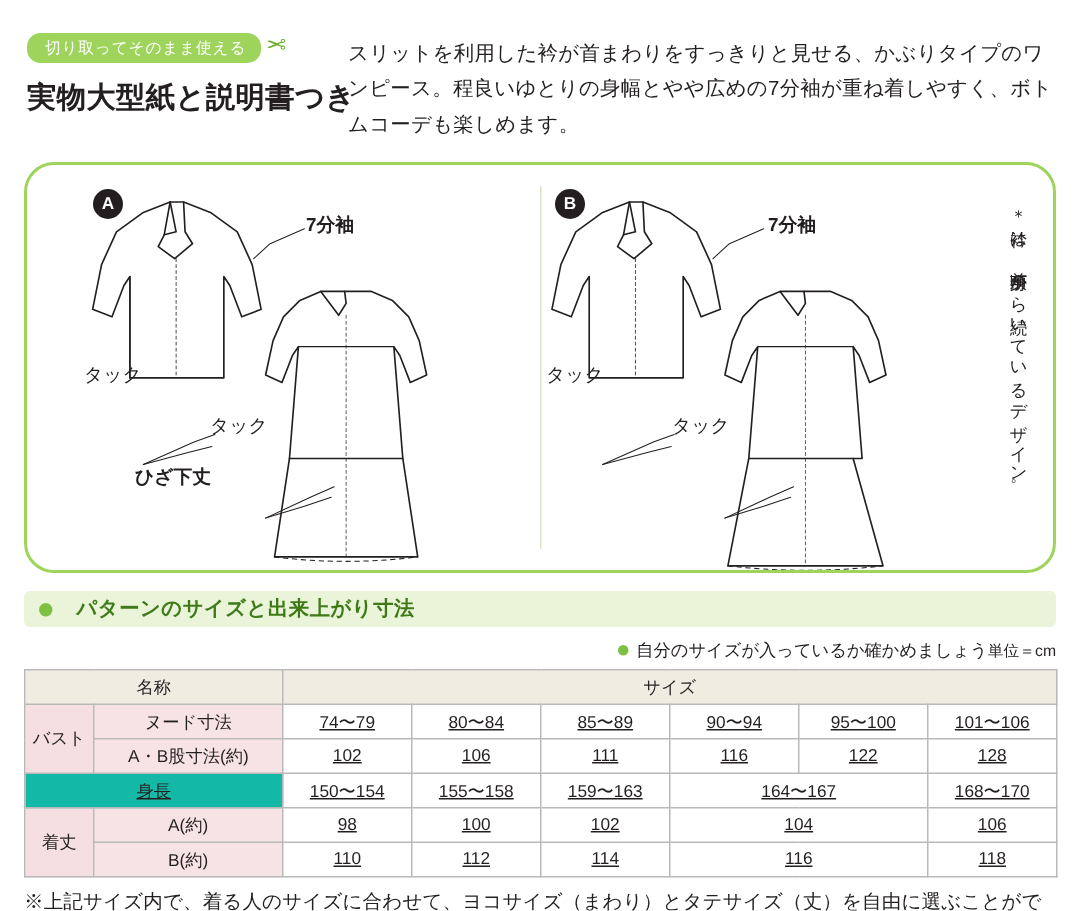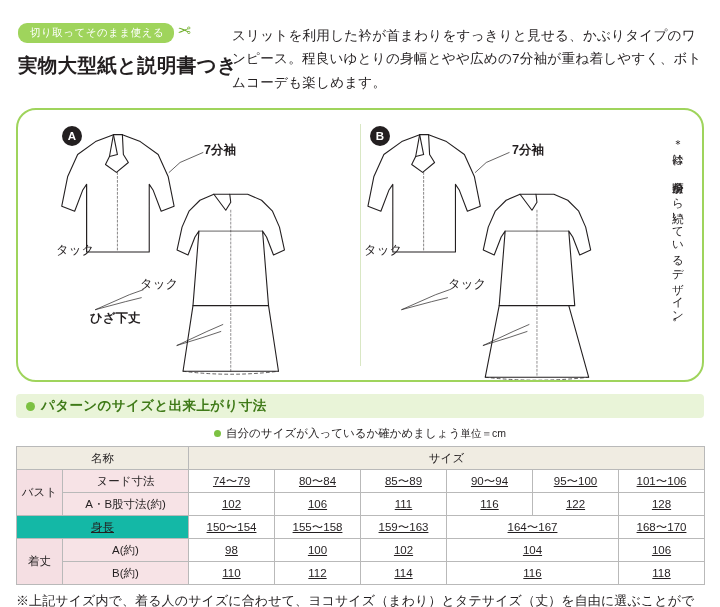--- a/index.html
+++ b/index.html
@@ -97,34 +97,34 @@
   }
 
   
   .sec-head{
     margin:12px 16px 0 16px;
     background:#e9f4d8;
     border-radius:4px;
     height:24px;
     display:flex;align-items:center;
     padding-left:10px;
-    gap:6px;
+    gap:16px;
   }
   .sec-dot{
     width:9px;height:9px;border-radius:50%;
     background:#7cc142;
     flex:0 0 9px;
   }
   .sec-head-text{
     font-size:13.5px;font-weight:bold;color:#3f7a18;
     letter-spacing:.4px;
   }
   .sub-row{
     margin:8px 16px 5px 16px;
-    display:flex;align-items:flex-end;justify-content:center;
+    display:flex;align-items:flex-end;justify-content:flex-end;
   }
   .sub-left{font-size:11.5px;display:flex;align-items:center;gap:5px;}
   .sub-dot{width:7px;height:7px;border-radius:50%;background:#7cc142;display:inline-block;}
   .unit{font-size:10.5px;}
 
   
   table.size{
     margin:0 16px;
     width:688px;
     border-collapse:collapse;

